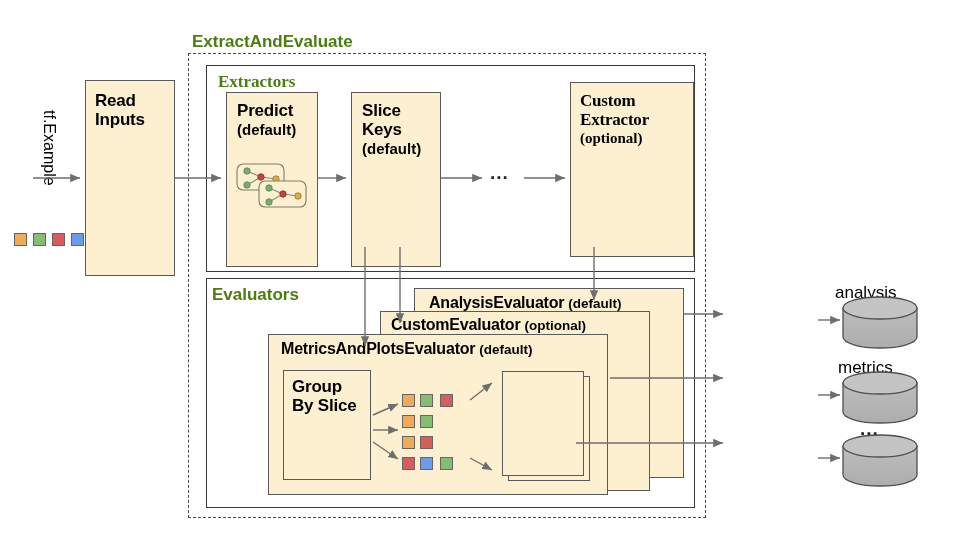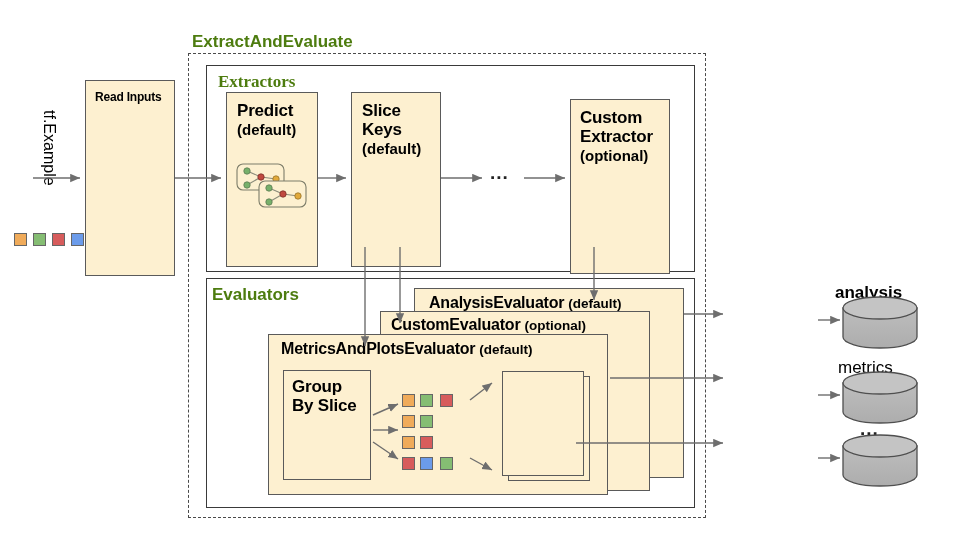--- a/index.html
+++ b/index.html
@@ -37,21 +37,21 @@
     font-weight:bold;
     color:#4d7c0f;
     white-space:nowrap;
   }
 
   
   .t13{font-size:13.5px;}
   .t15{font-size:15px;}
   .t16{font-size:16px;}
   .t17{font-size:17px;}
-  .t18{font-size:12px;}
+  .t18{font-size:17px;}
 
   svg.lyr{position:absolute;left:0;top:0;width:960px;height:540px;overflow:visible;pointer-events:none;}
 
   .vert-label{
     position:absolute;
     font-size:16px;
     white-space:nowrap;
     transform-origin:0 0;
     transform:rotate(90deg);
     color:#000;
@@ -118,21 +118,21 @@
   </div>
 
   <div class="node abs" style="left:351px;top:92px;width:90px;height:175px;">
     <div class="abs" style="left:10px;top:8px;width:80px;">
       <div class="ttl t17"><span>Slice</span></div>
       <div class="ttl t17"><span>Keys</span></div>
       <div class="sub t15" style="margin-top:1px;"><span>(default)</span></div>
     </div>
   </div>
 
-  <div class="node abs" style="left:570px;top:99px;width:100px;height:175px;">
+  <div class="node abs" style="left:570px;top:82px;width:124px;height:175px;font-family:Liberation Serif, serif;">
     <div class="abs" style="left:9px;top:8px;width:92px;">
       <div class="ttl t17"><span>Custom</span></div>
       <div class="ttl t17"><span>Extractor</span></div>
       <div class="sub t15" style="margin-top:1px;"><span>(optional)</span></div>
     </div>
   </div>
 
   <div class="dots" style="left:490px;top:162px;">...</div>
 
   <div class="frame abs" style="left:206px;top:278px;width:489px;height:230px;"></div>
@@ -176,21 +176,21 @@
 
     <span class="sq" style="left:0px;top:63px;background:#d75c5c;"></span>
     <span class="sq" style="left:18px;top:63px;background:#6b9bea;"></span>
     <span class="sq" style="left:38px;top:63px;background:#85bd73;"></span>
   </div>
 
   <div class="node abs" style="left:508px;top:376px;width:82px;height:105px;"></div>
   <div class="node abs" style="left:502px;top:371px;width:82px;height:105px;"></div>
 
 
-  <div class="cyl-label" style="left:835px;top:283px;font-weight:bold;">analysis</div>
+  <div class="cyl-label" style="left:835px;top:283px;">analysis</div>
   <div class="cyl-label" style="left:838px;top:358px;">metrics</div>
   <div class="dots" style="left:860px;top:418px;">...</div>
 
   <svg class="lyr">
     <defs>
       <marker id="ah" markerWidth="8" markerHeight="8" refX="7" refY="3" orient="auto" markerUnits="strokeWidth">
         <path d="M0,0 L7,3 L0,6 z" fill="#6e6e6e"></path>
       </marker>
       <linearGradient id="cylg" x1="0" y1="0" x2="0" y2="1">
         <stop offset="0%" stop-color="#bdbdbd"></stop>

